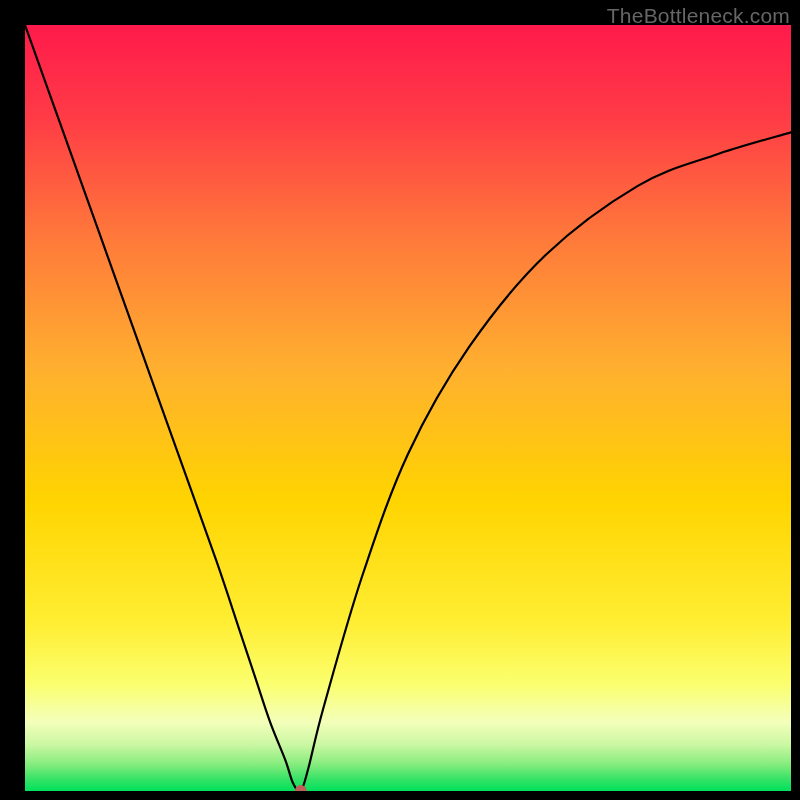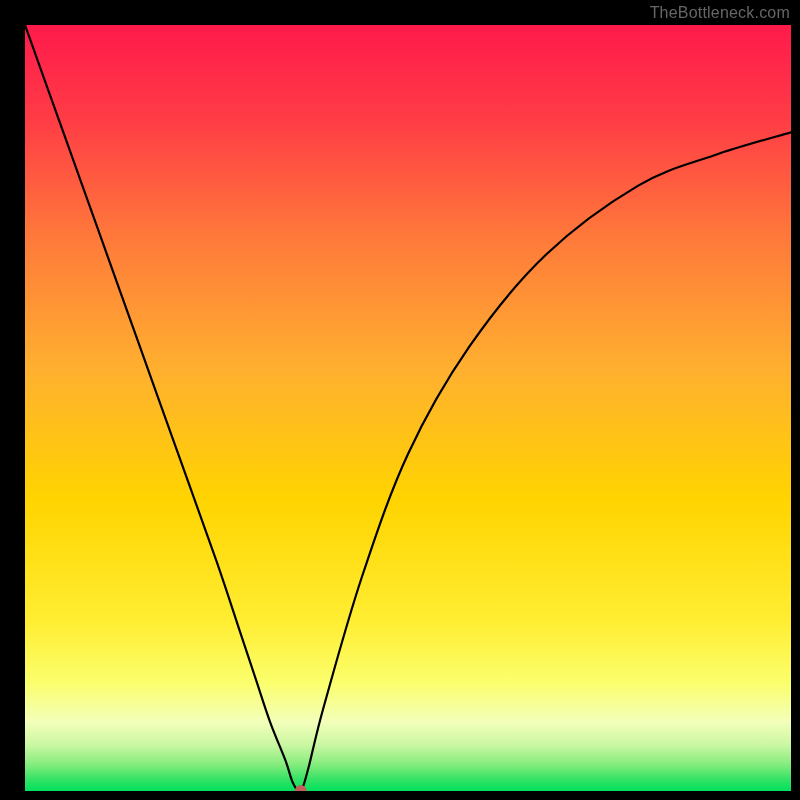--- a/index.html
+++ b/index.html
@@ -14,21 +14,21 @@
   .stage {
     position: relative;
     width: 800px;
     height: 800px;
   }
   .watermark {
     position: absolute;
     top: 4px;
     right: 10px;
     color: #666666;
-    font-size: 16px;
+    font-size: 21px;
     font-weight: 400;
     letter-spacing: 0.2px;
     z-index: 3;
     user-select: none;
   }
   .plot-area {
     position: absolute;
     left: 25px;    
     top: 25px;
     right: 9px;

